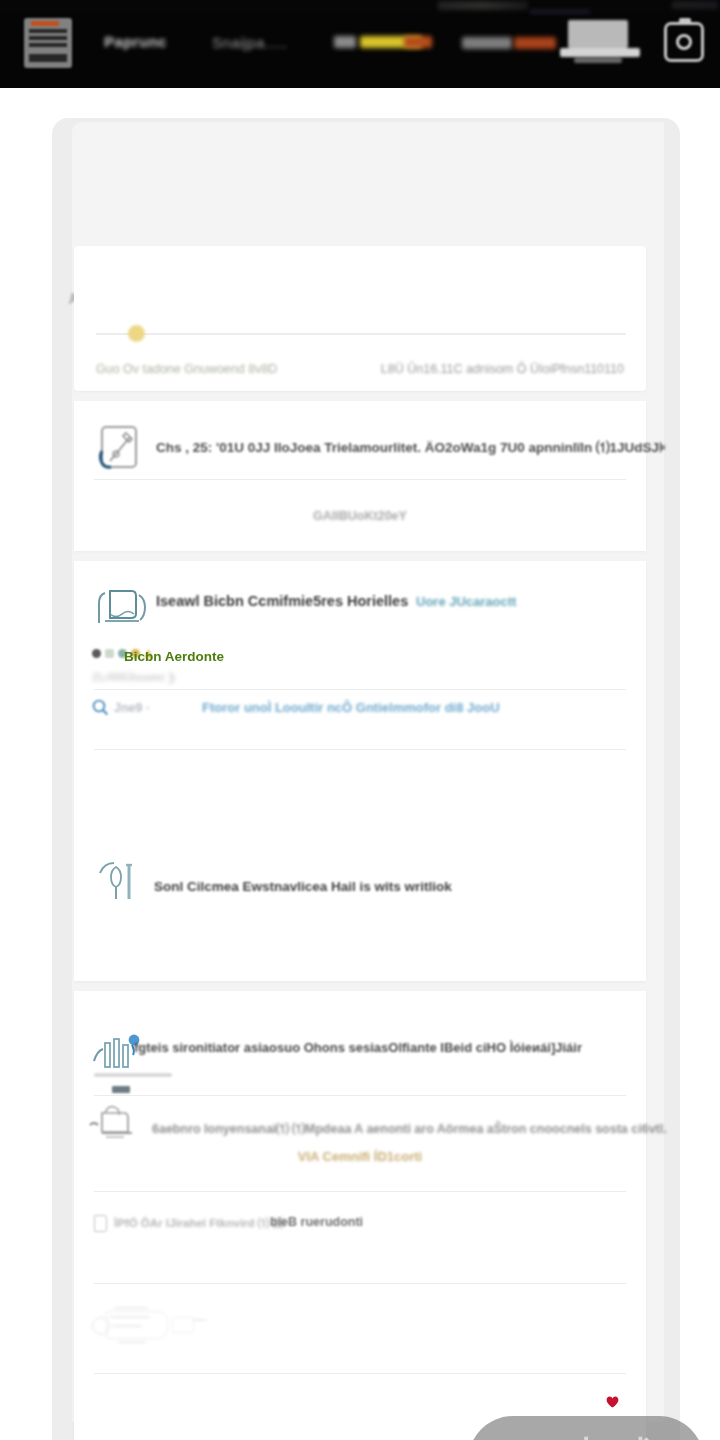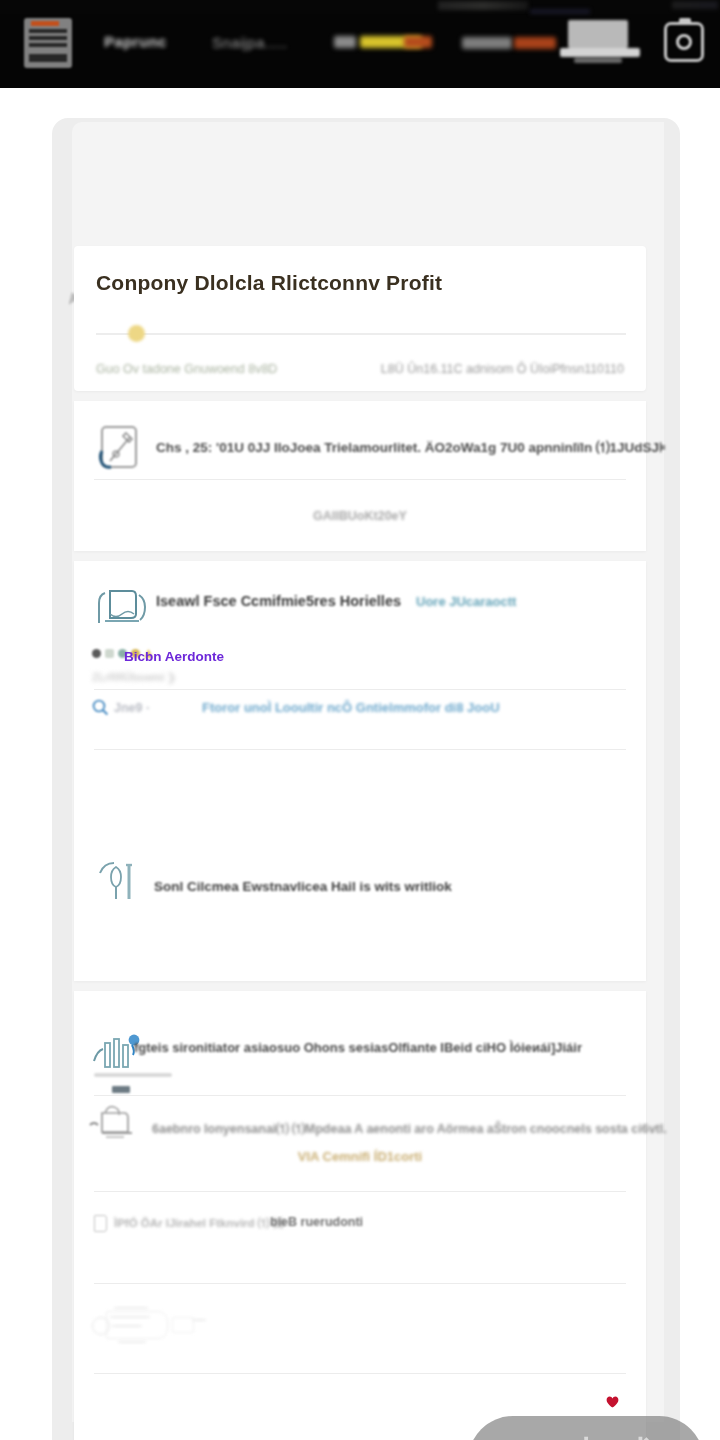--- a/index.html
+++ b/index.html
@@ -262,21 +262,21 @@
     font-size: 14.5px; color: #3c3c3c; filter: blur(.85px);
     white-space: nowrap; font-weight: 700;
   }
   .feat-link {
     position: absolute; left: 342px; top: 33px;
     font-size: 13px; color: #63a3b8; filter: blur(1.5px);
     white-space: nowrap; font-weight: 600;
   }
   .subrow-label {
     position: absolute; left: 50px; top: 88px;
-    font-size: 13.5px; color: #6d28d9; filter: blur(.75px);
+    font-size: 13.5px; color: #4d7c0f; filter: blur(.75px);
     white-space: nowrap; font-weight: 700;
   }
   .mini-icons {
     position: absolute; left: 18px; top: 88px;
     display: flex; gap: 4px; align-items: center;
     filter: blur(1px);
   }
   .mini-icons span {
     display: block; width: 9px; height: 9px; border-radius: 2px;
   }
@@ -444,21 +444,20 @@
 
 <div class="page">
 
   <div class="shell"></div>
   <div class="shell-inner"></div>
 
 
   <div class="ptr"></div>
 
   <div class="card" id="card-title">
-    <div class="page-title">Conpony Dlolcla   Rlictconnv Profit</div>
 
     <div class="slider-track"></div>
     <div class="slider-knob"></div>
 
     <div class="meta-left">Guo Ov tadone Gnuwoend 8v8D</div>
     <div class="meta-right">L8Ü Ûn16.11C adnisom Ô ÜIoiPfnsn110110</div>
   </div>
 
   <div class="card" id="card-doc">
     <svg class="icon-doc" viewBox="0 0 50 48">
@@ -478,21 +477,21 @@
   <div class="card" id="card-features">
 
     <svg class="icon-waterfall" viewBox="0 0 52 46">
       <path d="M3 42 L3 22 Q3 14 9 12" fill="none" stroke="#6f9aa6" stroke-width="2"></path>
       <path d="M14 10 h22 q4 0 4 5 v18 q0 4 -5 4 h-21 z" fill="none" stroke="#5d8d9b" stroke-width="2"></path>
       <path d="M14 33 q6 5 12 0 q6 -5 12 0" fill="none" stroke="#6f9aa6" stroke-width="1.6"></path>
       <path d="M43 14 q6 4 6 12 q0 9 -5 13" fill="none" stroke="#6f9aa6" stroke-width="2"></path>
       <path d="M9 40 h34" stroke="#7aa6b2" stroke-width="2" fill="none"></path>
     </svg>
 
-    <div class="feat-title">Iseawl Fsce Ccmifmie5res Horielles</div>
+    <div class="feat-title">Iseawl Bicbn Ccmifmie5res Horielles</div>
     <div class="feat-link">Uore JUcaraoctt</div>
 
     <div class="mini-icons">
       <span style="background:#5a5a5a; border-radius:50%;"></span>
       <span style="background:#cfd8cf;"></span>
       <span style="background:#8ab0a6; border-radius:50%;"></span>
       <span style="background:#d7b756; border-radius:50%;"></span>
       <span style="background:#e3c35f; clip-path:polygon(50% 0,100% 100%,0 100%);"></span>
     </div>
     <div class="subrow-label">Bicbn Aerdonte</div>

